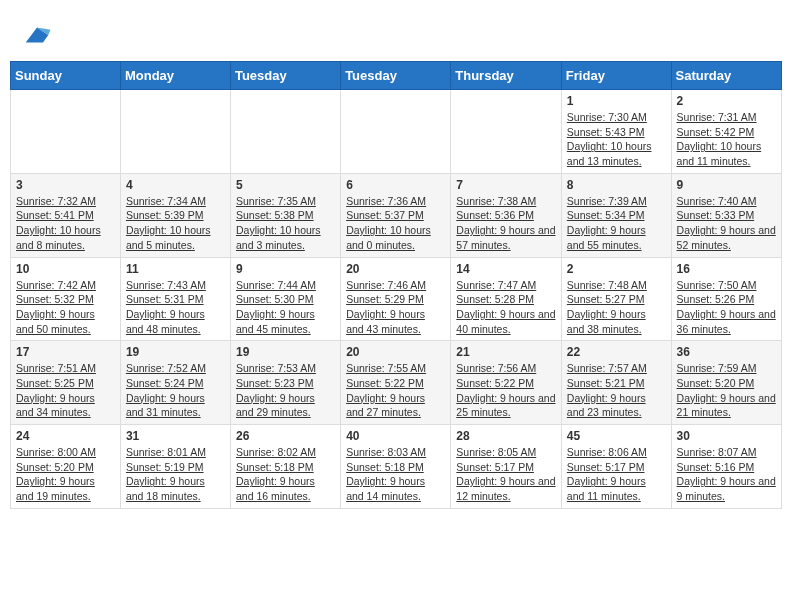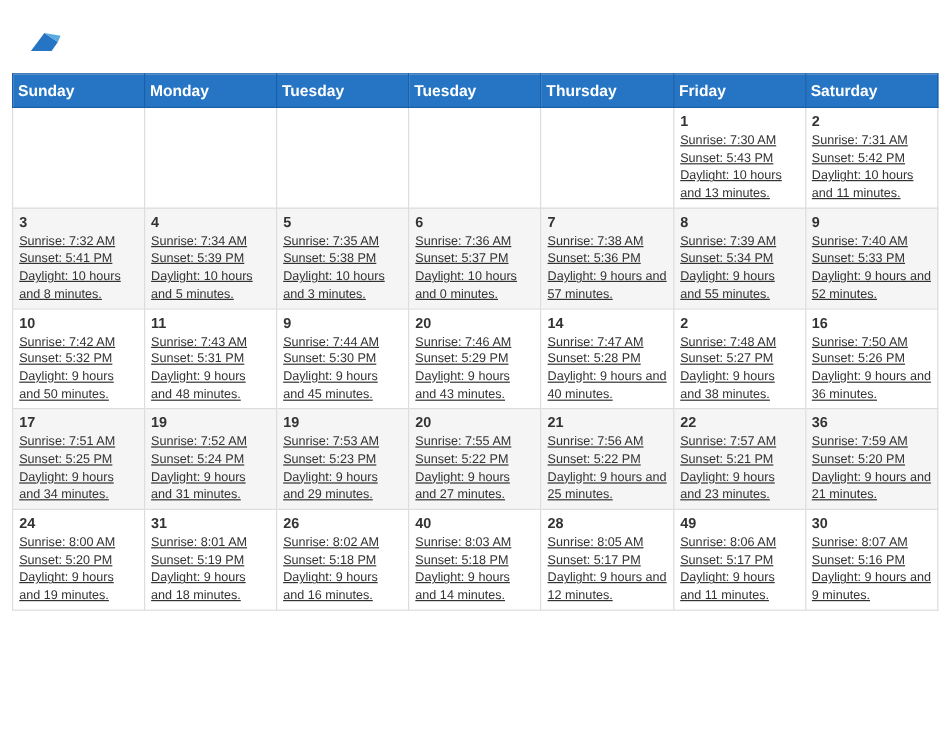--- a/index.html
+++ b/index.html
@@ -233,21 +233,21 @@
         </td>
         <td>
           <span class="day-num">40</span>
           <div class="day-info">Sunrise: 8:03 AM<br>Sunset: 5:18 PM<br>Daylight: 9 hours and 14 minutes.</div>
         </td>
         <td>
           <span class="day-num">28</span>
           <div class="day-info">Sunrise: 8:05 AM<br>Sunset: 5:17 PM<br>Daylight: 9 hours and 12 minutes.</div>
         </td>
         <td>
-          <span class="day-num">49</span>
+          <span class="day-num">45</span>
           <div class="day-info">Sunrise: 8:06 AM<br>Sunset: 5:17 PM<br>Daylight: 9 hours and 11 minutes.</div>
         </td>
         <td>
           <span class="day-num">30</span>
           <div class="day-info">Sunrise: 8:07 AM<br>Sunset: 5:16 PM<br>Daylight: 9 hours and 9 minutes.</div>
         </td>
       </tr>
     </tbody>
 </table>
 

